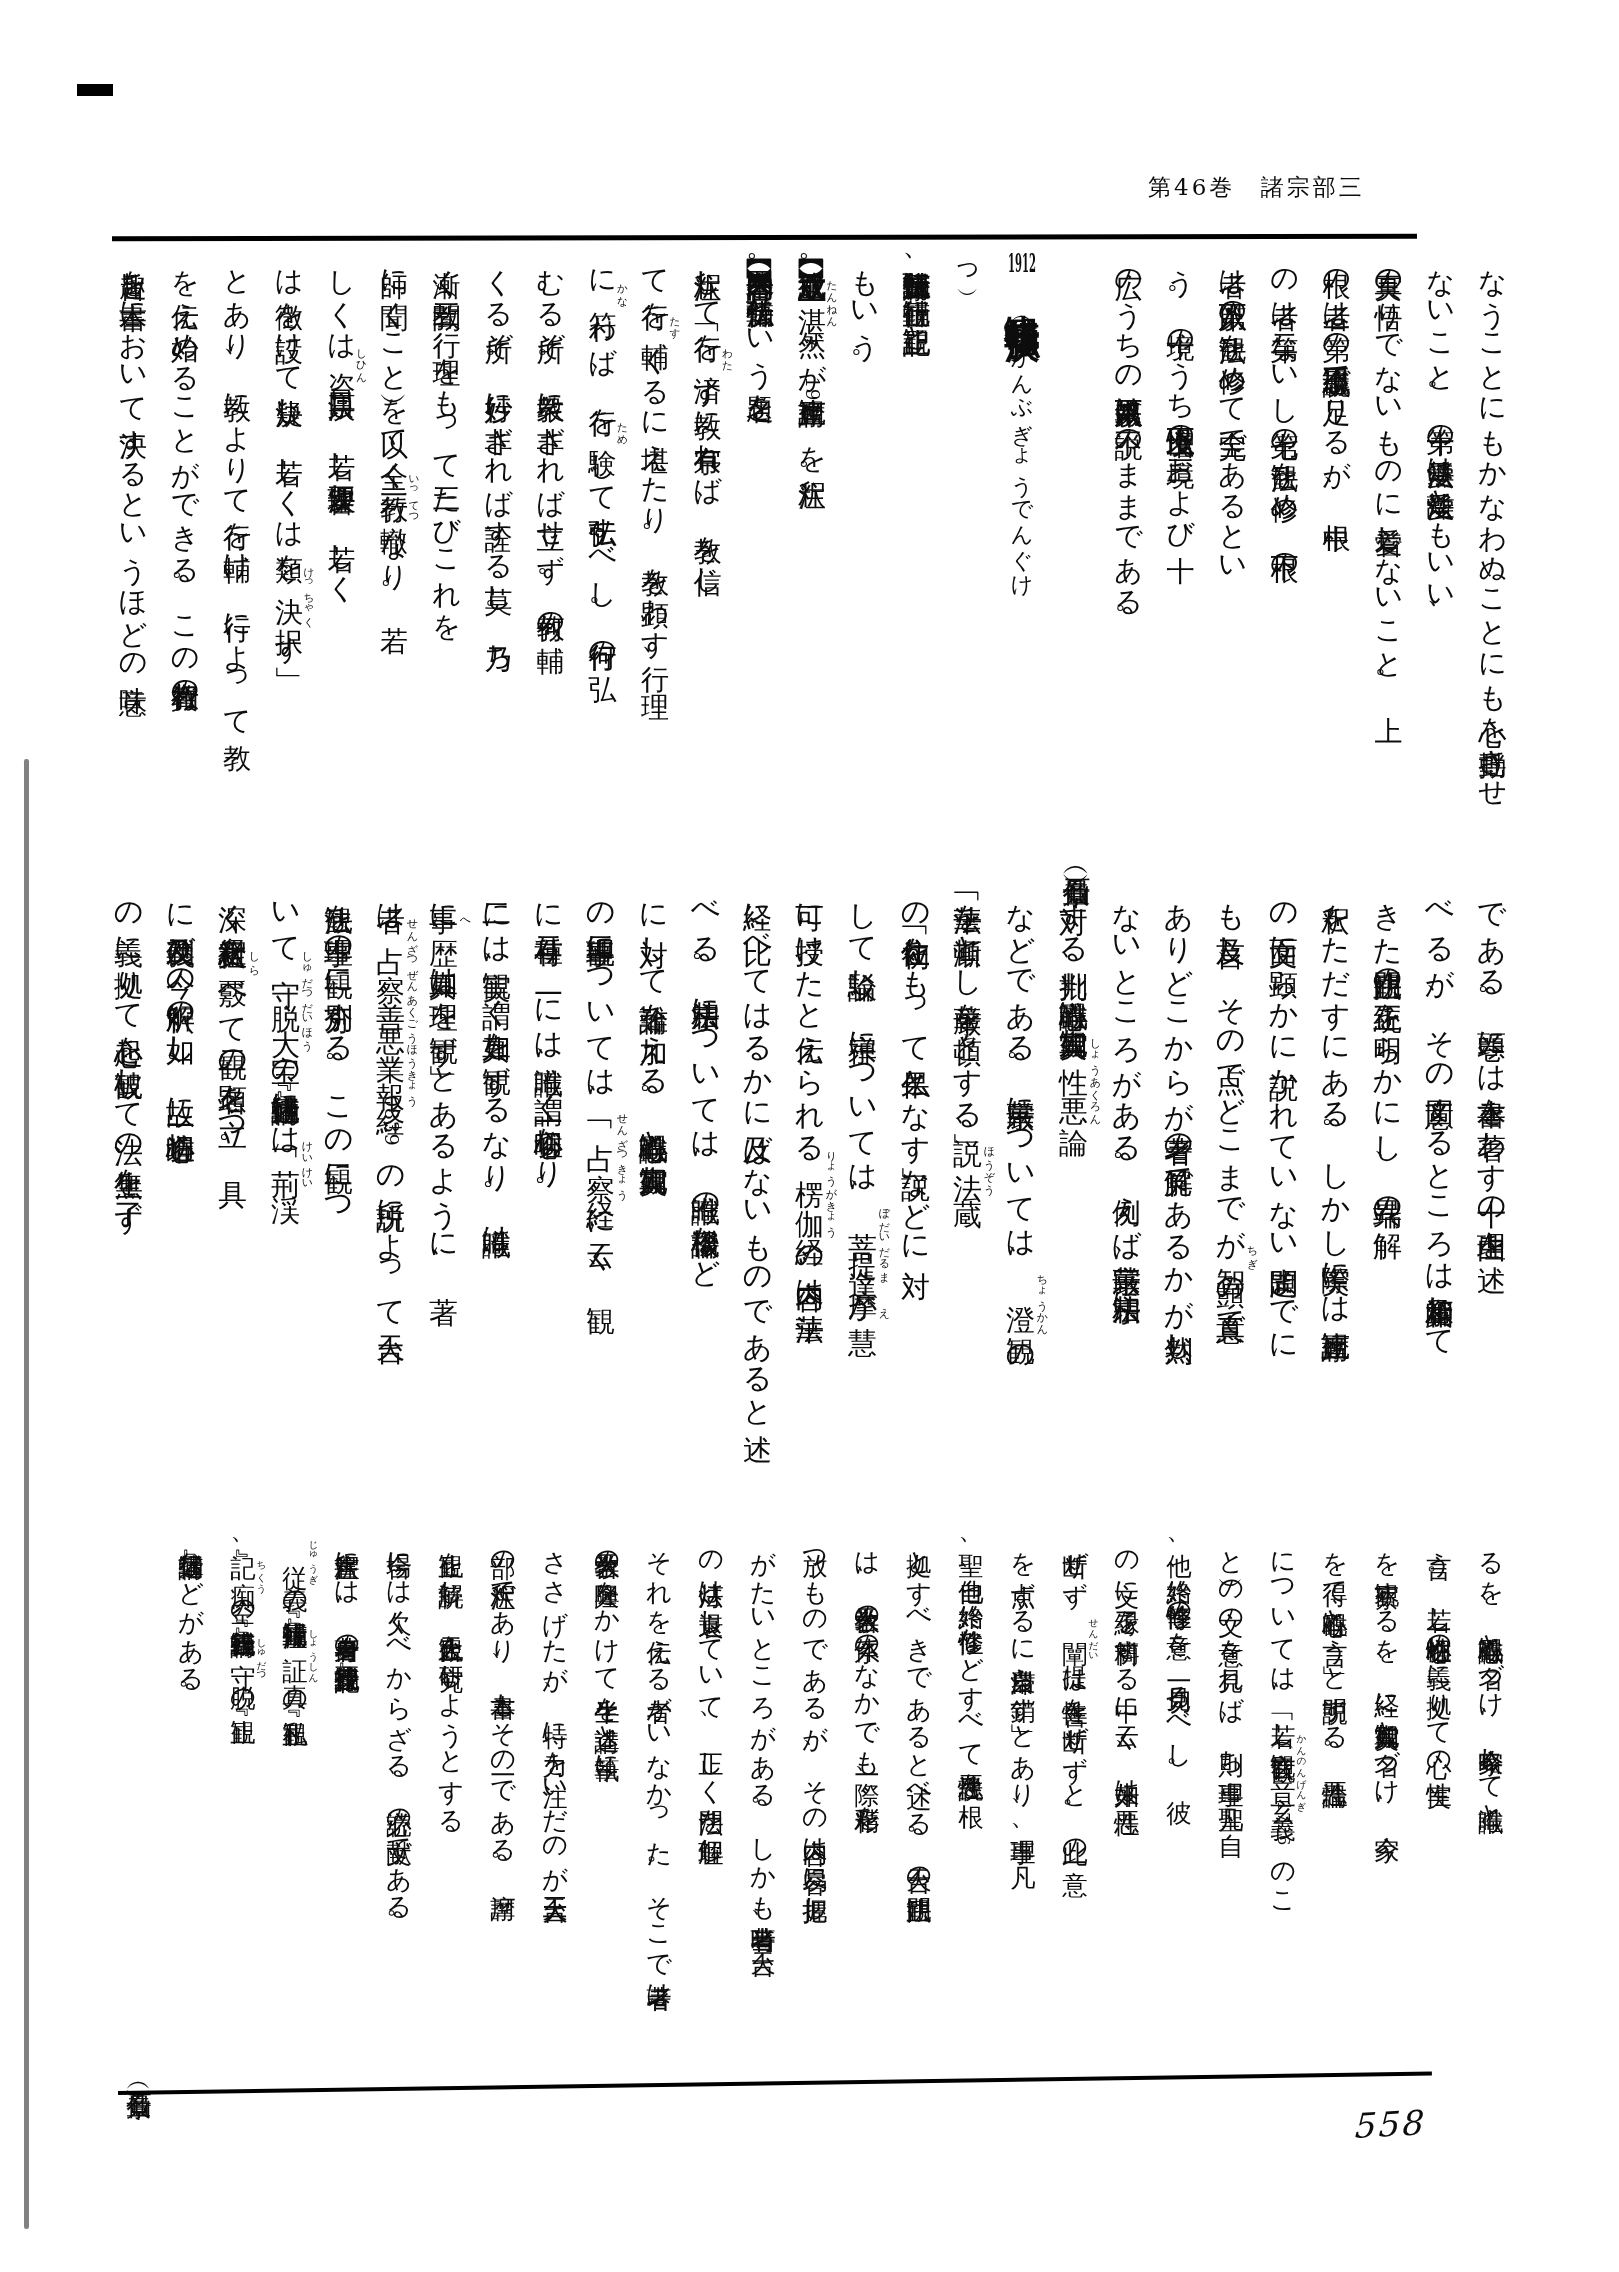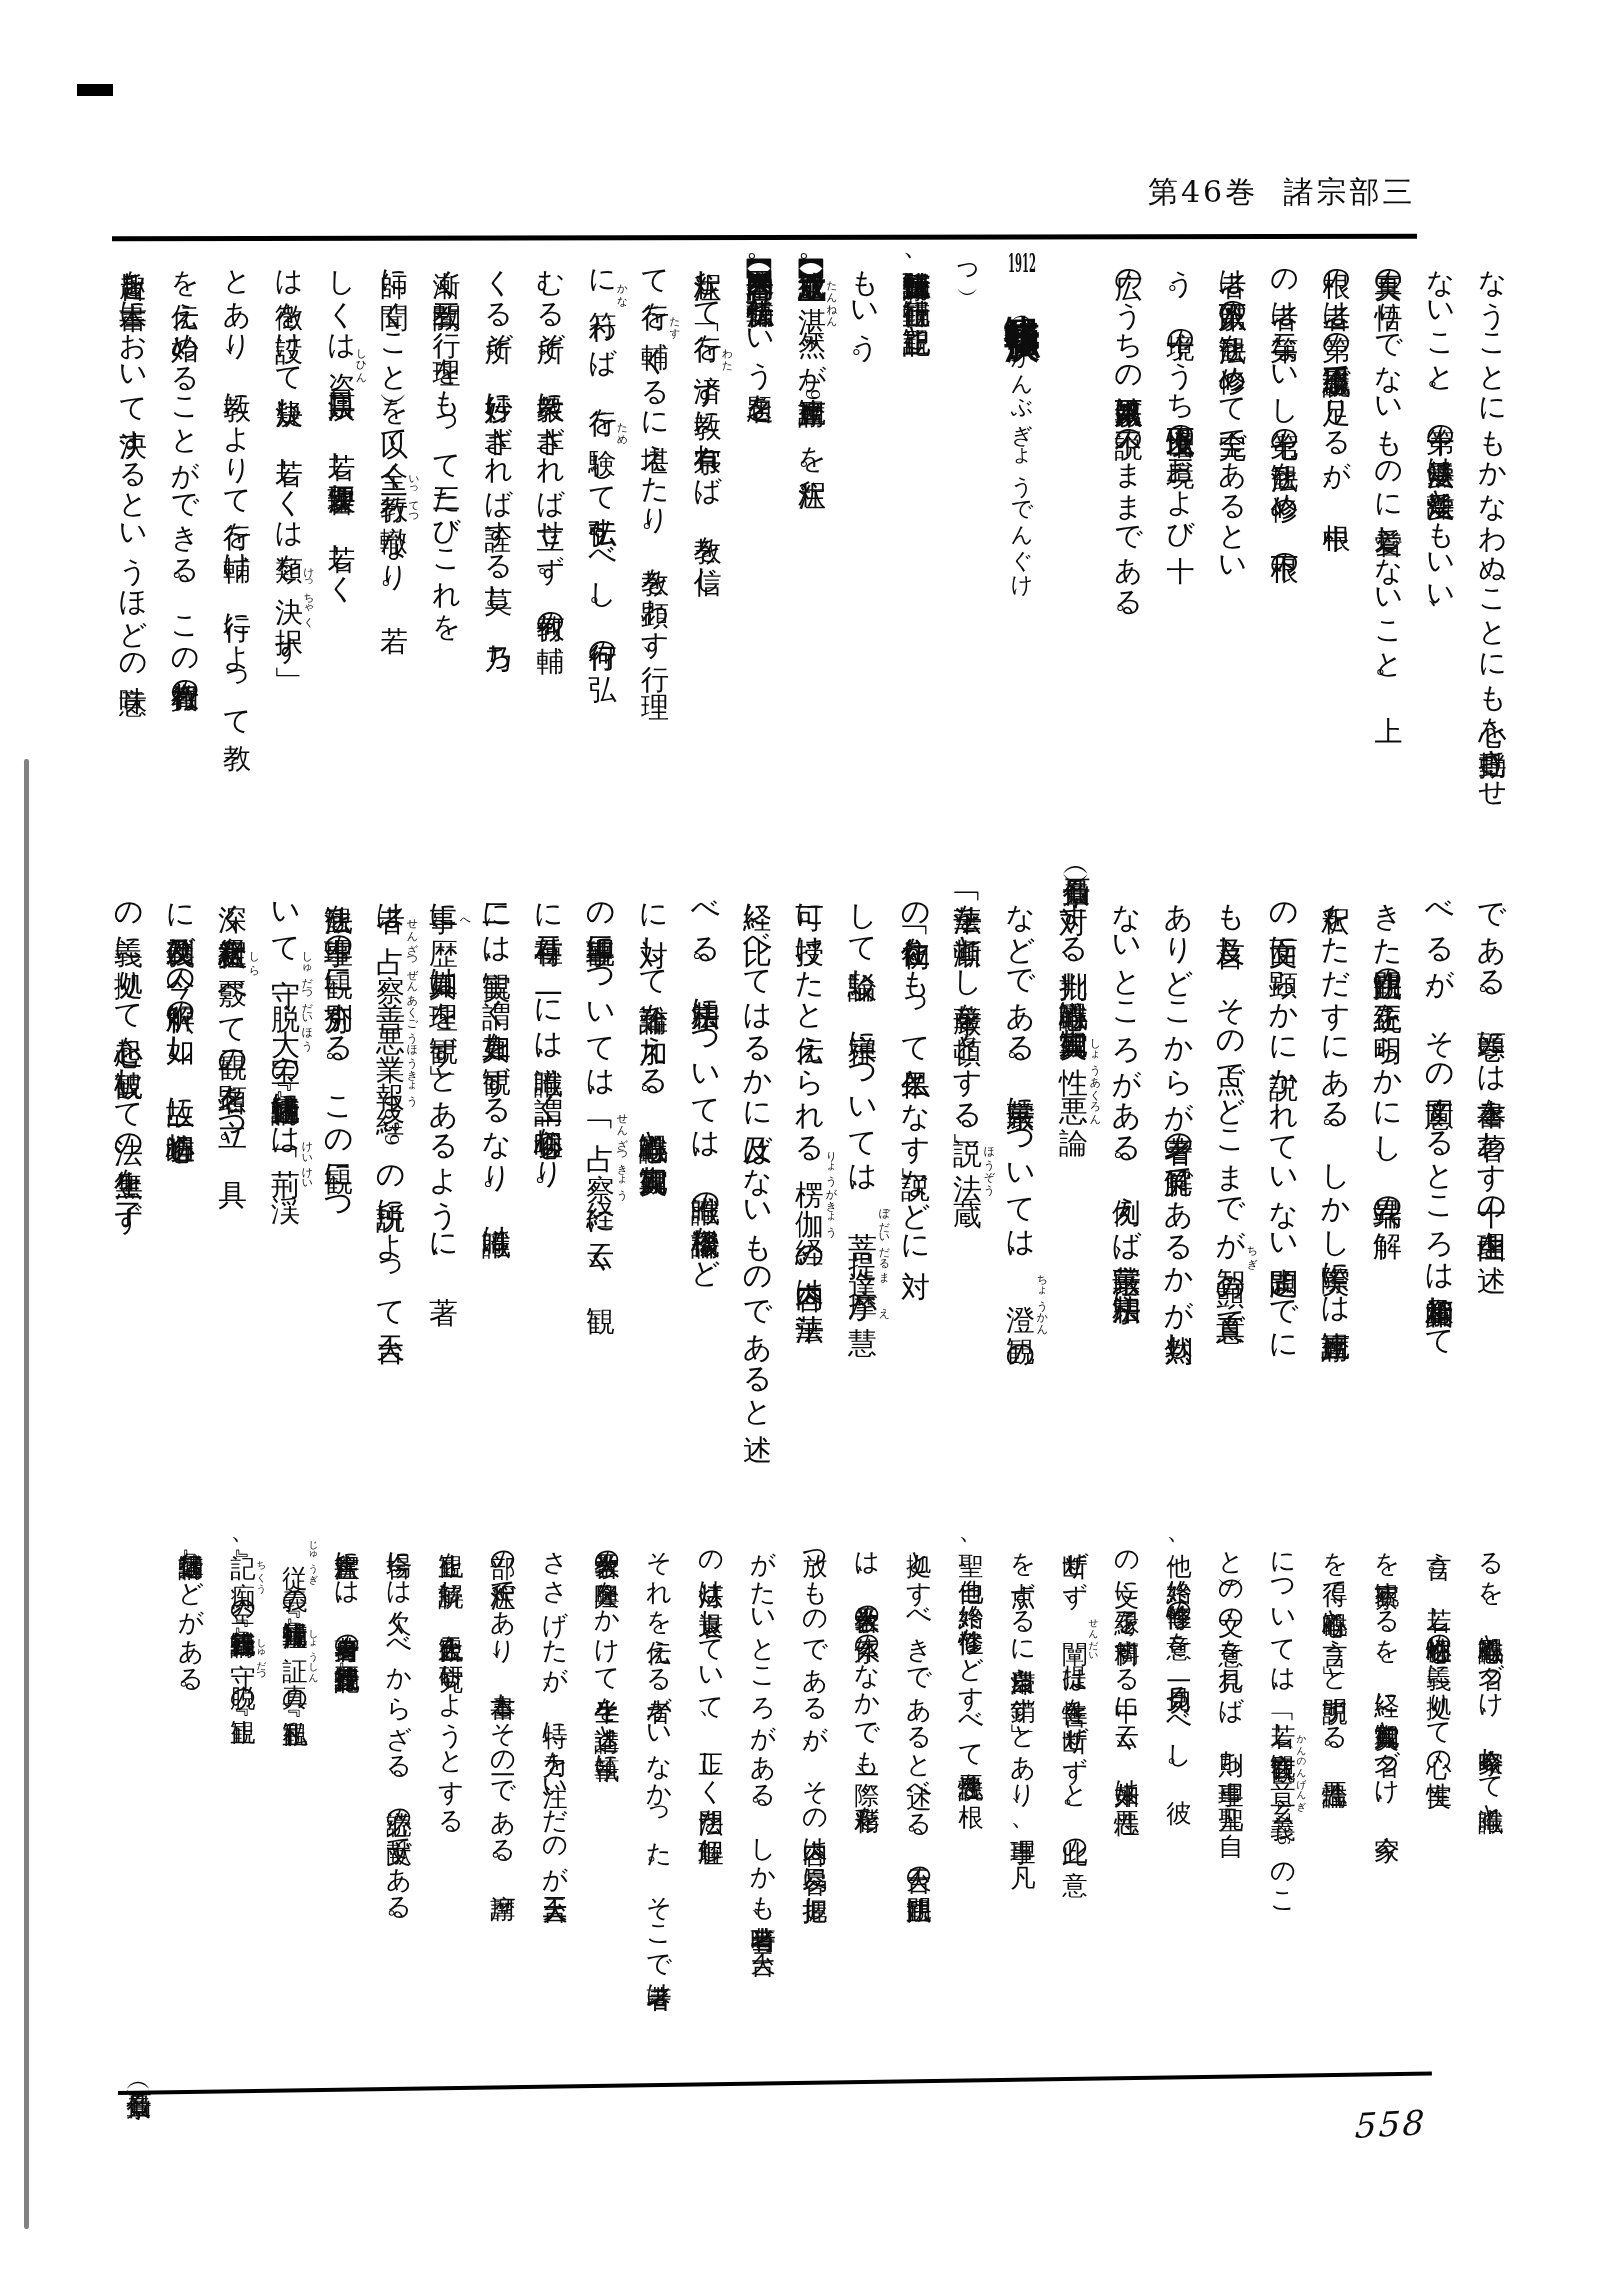--- a/index.html
+++ b/index.html
@@ -3,21 +3,21 @@
 <meta charset="utf-8">
 <style>
   html,body{margin:0;padding:0;background:#777;}
   .page{
     position:relative; width:1620px; height:2273px; background:#ffffff;
     color:#0d0d0d; font-family:"DejaVu Serif","Liberation Serif",serif;
     overflow:hidden;
   }
   
   .header{
-    position:absolute; left:1148px; top:172px; font-size:30px;
+    position:absolute; left:1148px; top:172px; font-size:23px;
     letter-spacing:3px; white-space:nowrap;
   }
   .header .vol{margin-right:25.4px;}
   .rule{position:absolute; background:#000;}
   .rule-top{left:112px; top:235px; width:1305px; height:5.2px; transform:rotate(-0.12deg);}
   .rule-bottom{left:118px; top:2091px; width:1314px; height:3.7px; transform:rotate(-0.85deg); transform-origin:left center;}
   
   .corner-dash{position:absolute; left:77px; top:84px; width:36px; height:12px; background:#000;}
   .gutter-shadow{position:absolute; left:24px; top:759px; width:4.5px; height:1470px; background:#1a1a1a; opacity:.55; border-radius:2.2px;}
   

